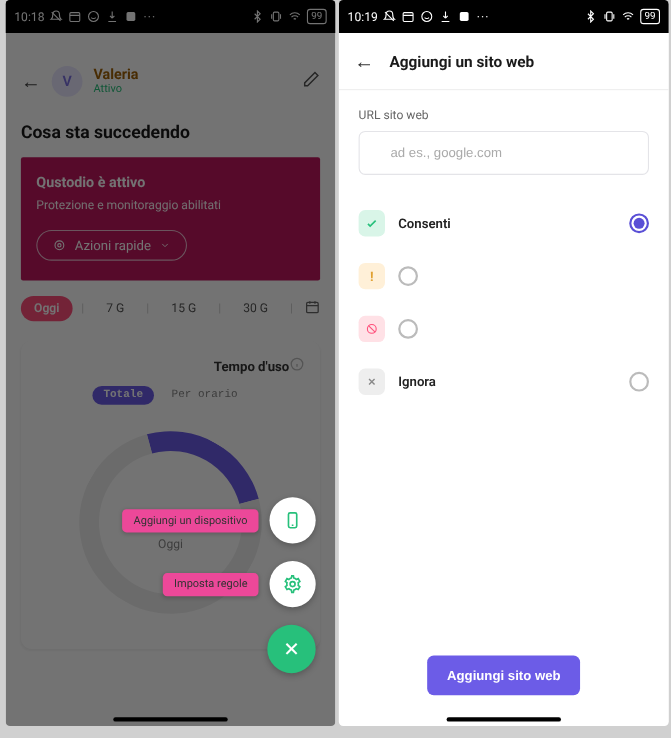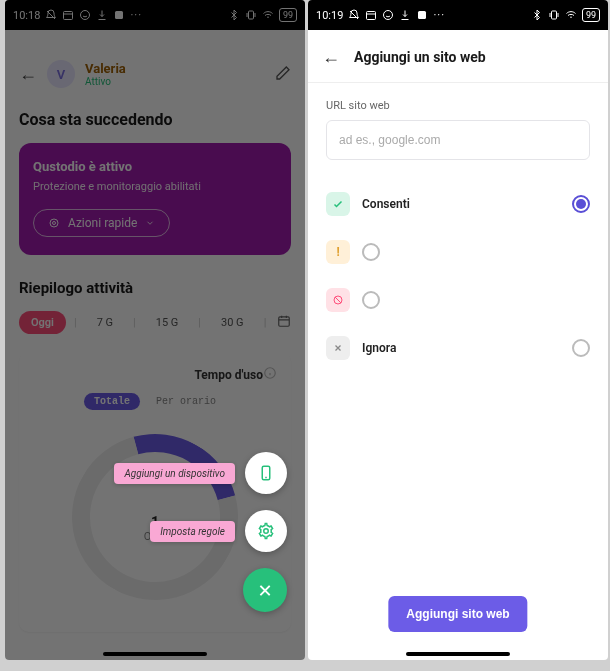--- a/index.html
+++ b/index.html
@@ -17,21 +17,21 @@
   .dim{position:absolute;inset:0;background:rgba(0,0,0,0.55);pointer-events:none;}
   
   .l-content{padding:30px 14px 0;color:#333;}
   .l-header{display:flex;align-items:center;gap:10px;}
   .back-arrow{font-size:18px;color:#444;}
   .avatar{width:28px;height:28px;border-radius:50%;background:#e9e6ff;color:#7a6fe0;display:flex;align-items:center;justify-content:center;font-size:13px;font-weight:600;}
   .user-name{font-size:13px;font-weight:700;color:#a16207;}
   .user-status{font-size:10px;color:#27c07b;}
   .edit-icon{margin-left:auto;color:#666;font-size:14px;}
   .whats{margin-top:22px;font-size:16px;font-weight:700;color:#1a1a1a;}
-  .purple-card{margin-top:14px;background:#a21caf;border-radius:12px;padding:16px 14px 18px;color:#fff;}
+  .purple-card{margin-top:14px;background:#be185d;border-radius:2px;padding:16px 14px 18px;color:#fff;}
   .pc-title{font-size:13px;font-weight:700;}
   .pc-sub{font-size:11px;margin-top:6px;opacity:.95;}
   .quick-btn{margin-top:16px;display:inline-flex;align-items:center;gap:8px;border:1px solid rgba(255,255,255,.7);border-radius:14px;padding:6px 14px;font-size:12px;}
   .summary-title{margin-top:24px;font-size:15px;font-weight:700;color:#1a1a1a;}
   .range-row{display:flex;align-items:center;gap:6px;margin-top:14px;font-size:11px;color:#555;}
   .range-pill{padding:5px 12px;border-radius:12px;}
   .range-pill.active{background:#ff4f7b;color:#fff;font-weight:600;}
   .range-sep{color:#ccc;padding:0 2px;}
   .cal-icon{margin-left:auto;color:#666;font-size:13px;}
   .usage-card{margin-top:18px;background:#fff;border-radius:10px;padding:14px 14px 30px;box-shadow:0 1px 2px rgba(0,0,0,.05);}
@@ -42,33 +42,33 @@
   .seg-pill{padding:3px 10px;border-radius:10px;color:#888;font-family:Liberation Mono, monospace;}
   .seg-pill.active{background:#6c5ce7;color:#fff;font-weight:600;}
   .donut-wrap{margin-top:22px;position:relative;height:170px;display:flex;flex-direction:column;align-items:center;justify-content:center;}
   .donut{width:130px;height:130px;border-radius:50%;border:18px solid #eee;border-top-color:#6c5ce7;transform:rotate(30deg);}
   .donut-center{position:absolute;top:48%;text-align:center;}
   .donut-val{font-size:14px;font-weight:700;color:#222;}
   .donut-sub{font-size:11px;color:#888;}
   
   .fab-stack{position:absolute;right:18px;bottom:48px;display:flex;flex-direction:column;align-items:flex-end;gap:16px;z-index:5;}
   .fab-row{display:flex;align-items:center;gap:10px;}
-  .fab-label{background:#f9a8d4;color:#333;font-size:10px;padding:5px 10px;border-radius:4px;box-shadow:0 1px 4px rgba(0,0,0,.2);font-style:italic;}
+  .fab-label{background:#ec4899;color:#333;font-size:10px;padding:5px 10px;border-radius:4px;box-shadow:0 1px 4px rgba(0,0,0,.2);}
   .fab{width:42px;height:42px;border-radius:50%;background:#fff;display:flex;align-items:center;justify-content:center;box-shadow:0 2px 6px rgba(0,0,0,.25);}
   .fab.main{background:#27c07b;color:#fff;width:44px;height:44px;font-size:18px;}
   .fab svg{width:18px;height:18px;}
   .nav-ind{position:absolute;bottom:4px;left:50%;transform:translateX(-50%);width:104px;height:4px;background:#000;border-radius:2px;}
   
   .r-header{display:flex;align-items:center;gap:14px;padding:16px 14px 14px;}
   .r-header .back{font-size:18px;color:#333;}
   .r-title{font-size:14px;font-weight:700;color:#1a1a1a;}
   .divider{height:1px;background:#eee;}
   .form-area{padding:16px 18px;}
   .field-label{font-size:11px;color:#666;}
-  .url-input{margin-top:8px;width:100%;box-sizing:border-box;border:1px solid #e4e4e8;border-radius:6px;padding:12px 12px;font-size:12px;color:#333;background:#fff;}
+  .url-input{margin-top:8px;width:100%;box-sizing:border-box;border:1px solid #e4e4e8;border-radius:6px;padding:12px 28px;font-size:12px;color:#333;background:#fff;}
   .url-input::placeholder{color:#aaa;}
   .opt-list{margin-top:4px;}
   .opt{display:flex;align-items:center;gap:12px;padding:12px 18px;}
   .opt-icon{width:24px;height:24px;border-radius:6px;display:flex;align-items:center;justify-content:center;font-size:12px;font-weight:700;}
   .oi-allow{background:#d9f5e8;color:#27c07b;}
   .oi-alert{background:#fff0d8;color:#e0a030;}
   .oi-block{background:#ffe1e6;color:#ff4f7b;}
   .oi-ignore{background:#eee;color:#888;}
   .opt-label{font-size:12px;font-weight:600;color:#222;flex:1;}
   .radio{width:14px;height:14px;border:2px solid #bbb;border-radius:50%;position:relative;}
@@ -159,21 +159,20 @@
             <circle cx="12" cy="12" r="8"></circle>
             <circle cx="12" cy="12" r="3"></circle>
           </svg>
         <span>Azioni rapide</span>
         <svg width="10" height="10" viewBox="0 0 24 24" fill="none" stroke="#fff" stroke-width="2">
             <path d="M6 9l6 6 6-6"></path>
           </svg>
       </div>
     </div>
 
-    <div class="summary-title">Riepilogo attività</div>
 
     <div class="range-row">
       <span class="range-pill active">Oggi</span>
       <span class="range-sep">|</span>
       <span class="range-pill">7 G</span>
       <span class="range-sep">|</span>
       <span class="range-pill">15 G</span>
       <span class="range-sep">|</span>
       <span class="range-pill">30 G</span>
       <span class="range-sep">|</span>

